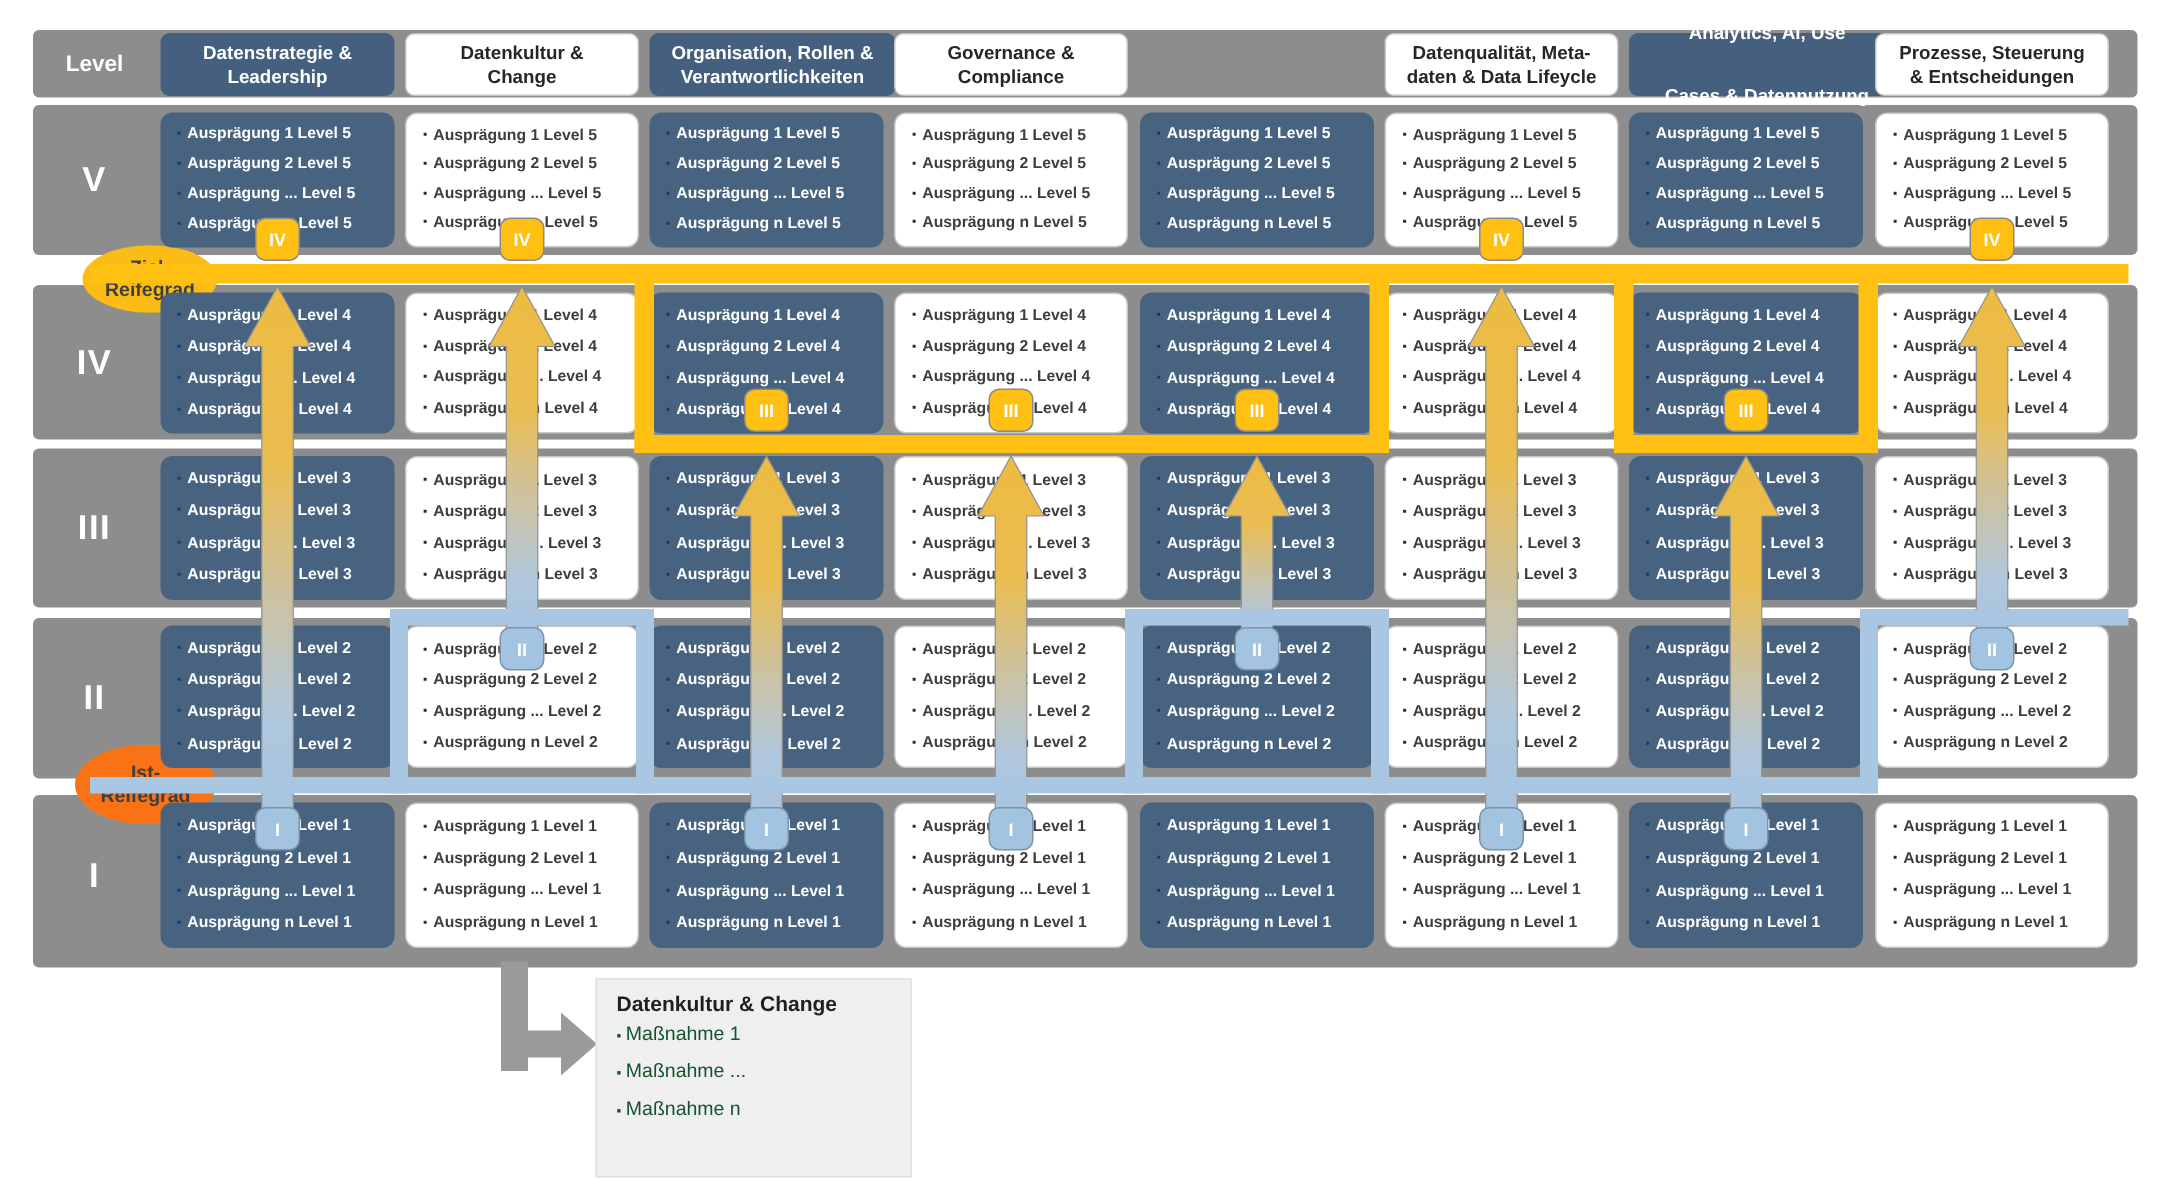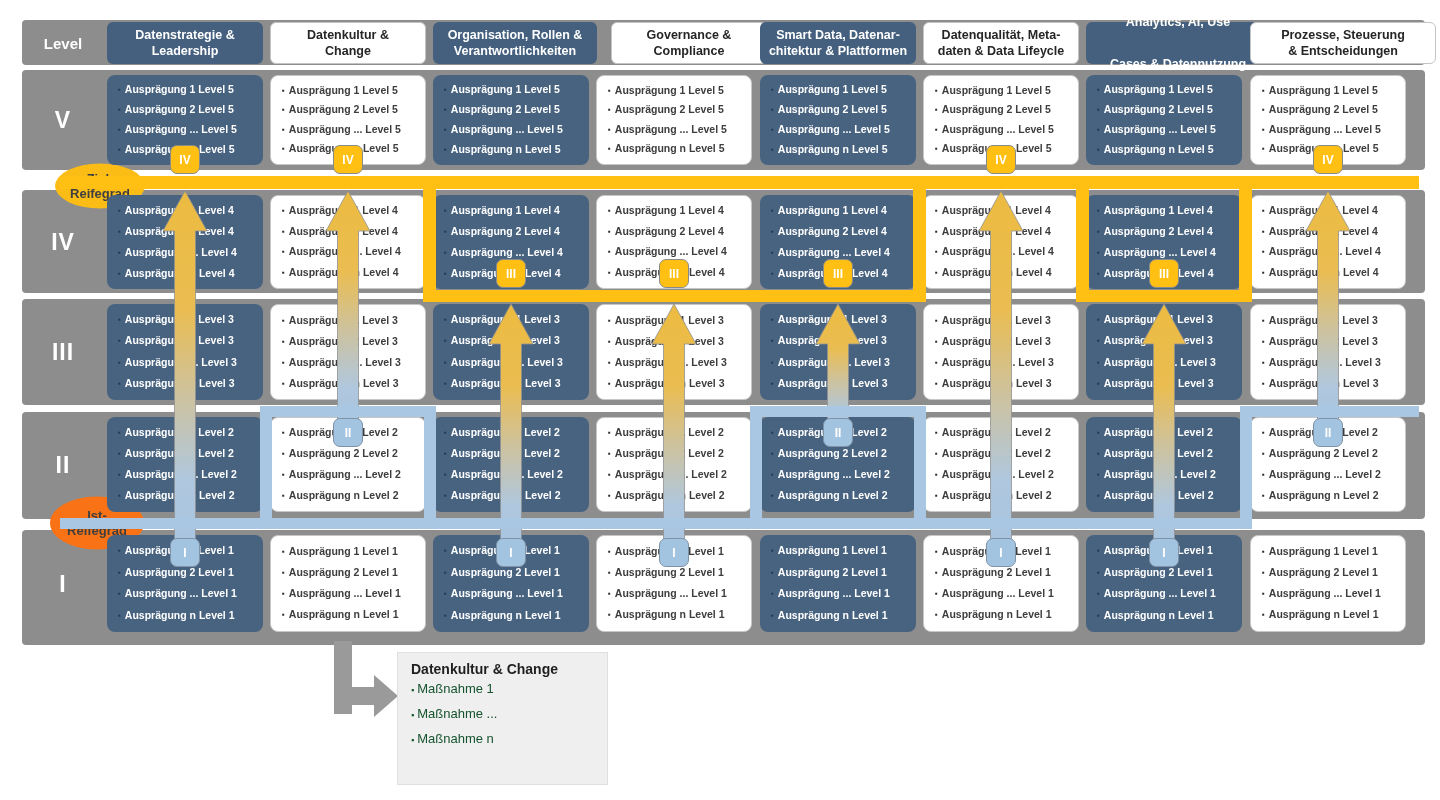--- a/index.html
+++ b/index.html
@@ -89,37 +89,33 @@
       <span>Leadership</span>
     </div>
     <div class="hdr white" style="left: 270px; top: 22px; width: 156px; height: 42px;">
       <span>Datenkultur &amp;</span>
       <span>Change</span>
     </div>
     <div class="hdr blue" style="left: 433px; top: 22px; width: 164px; height: 42px;">
       <span>Organisation, Rollen &amp;</span>
       <span>Verantwortlichkeiten</span>
     </div>
-    <div class="hdr white" style="left: 596px; top: 22px; width: 156px; height: 42px; margin-left: 15px;">
+    <div class="hdr white" style="left: 596px; top: 22px; width: 156px; height: 42px;">
       <span>Governance &amp;</span>
       <span>Compliance</span>
-    </div>
-    <div class="hdr blue" style="left: 760px; top: 22px; width: 156px; height: 42px;">
-      <span>Smart Data, Datenar-</span>
-      <span>chitektur &amp; Plattformen</span>
     </div>
     <div class="hdr white" style="left: 923px; top: 22px; width: 156px; height: 42px;">
       <span>Datenqualität, Meta-</span>
       <span>daten &amp; Data Lifeycle</span>
     </div>
     <div class="hdr blue" style="left: 1086px; top: 22px; width: 184px; height: 42px; gap: 26px;">
       <span>Analytics, AI, Use</span>
       <span>Cases &amp; Datennutzung</span>
     </div>
-    <div class="hdr white" style="left: 1250px; top: 22px; width: 186px; height: 42px;">
+    <div class="hdr white" style="left: 1250px; top: 22px; width: 156px; height: 42px;">
       <span>Prozesse, Steuerung</span>
       <span>&amp; Entscheidungen</span>
     </div>
     <div class="cell blue" style="left: 107px; top: 75px; width: 156px; height: 90px;">
       <div class="bl"><span class="mk">▪</span>Ausprägung 1 Level 5</div>
       <div class="bl"><span class="mk">▪</span>Ausprägung 2 Level 5</div>
       <div class="bl"><span class="mk">▪</span>Ausprägung ... Level 5</div>
       <div class="bl"><span class="mk">▪</span>Ausprägung n Level 5</div>
     </div>
     <div class="cell white" style="left: 270px; top: 75px; width: 156px; height: 90px;">

